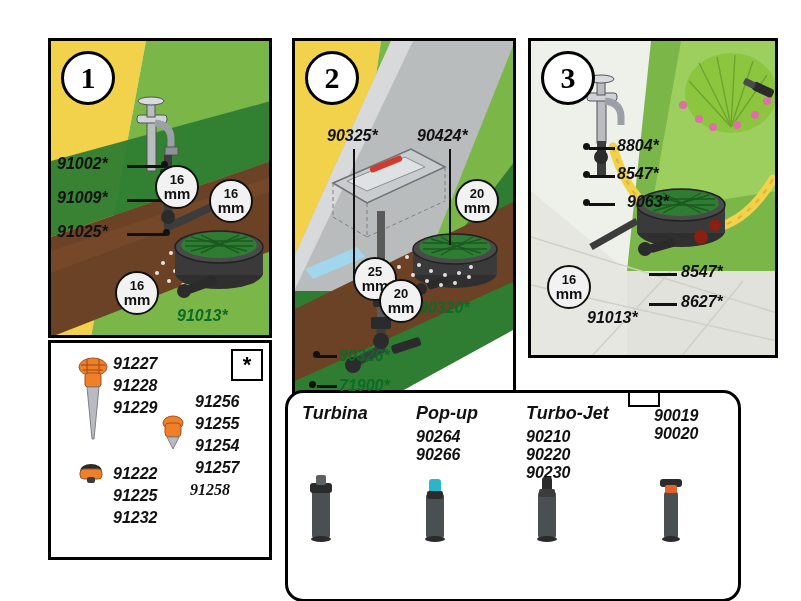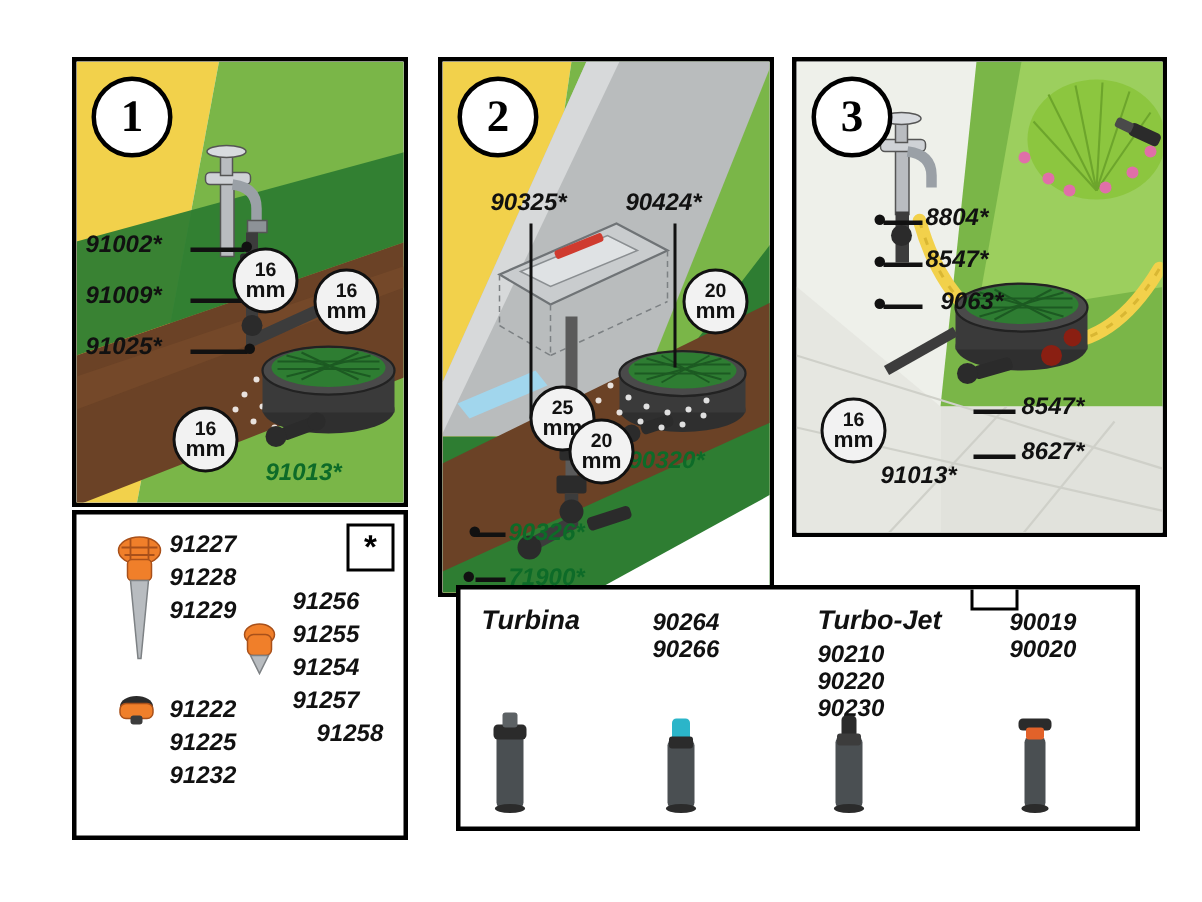--- a/index.html
+++ b/index.html
@@ -369,41 +369,42 @@
   </svg>
 
   <div class="legend-code" style="position:absolute;left:62px;top:12px;">91227</div>
   <div class="legend-code" style="position:absolute;left:62px;top:34px;">91228</div>
   <div class="legend-code" style="position:absolute;left:62px;top:56px;">91229</div>
 
   <div class="legend-code" style="position:absolute;left:144px;top:50px;">91256</div>
   <div class="legend-code" style="position:absolute;left:144px;top:72px;">91255</div>
   <div class="legend-code" style="position:absolute;left:144px;top:94px;">91254</div>
   <div class="legend-code" style="position:absolute;left:144px;top:116px;">91257</div>
-  <div class="legend-code" style="position:absolute;left:160px;top:138px;">91258</div>
+  <div class="legend-code" style="position:absolute;left:139px;top:138px;font-family:Liberation Serif, serif;">91258</div>
 
   <div class="legend-code" style="position:absolute;left:62px;top:122px;">91222</div>
   <div class="legend-code" style="position:absolute;left:62px;top:144px;">91225</div>
   <div class="legend-code" style="position:absolute;left:62px;top:166px;font-style:italic;">91232</div>
 </div>
 
-<div class="panel" style="left:304px;top:390px;width:456px;height:164px;">
+<div class="panel" style="left:285px;top:390px;width:456px;height:212px;border-radius:18px;">
   <div class="star-box" style="left:340px;top:-18px;">*</div>
 
   <div style="position:absolute;left:14px;top:10px;width:110px;">
     <div class="legend-title">Turbina</div>
   </div>
   <svg width="40" height="70" viewBox="0 0 40 70" style="position:absolute;left:14px;top:80px;">
     <rect x="10" y="16" width="18" height="50" rx="4" fill="#4a4f52"></rect>
     <rect x="8" y="10" width="22" height="10" rx="3" fill="#2b2b2b"></rect>
     <rect x="14" y="2" width="10" height="10" rx="2" fill="#5c6164"></rect>
     <ellipse cx="19" cy="66" rx="10" ry="3" fill="#2b2b2b"></ellipse>
   </svg>
 
   <div style="position:absolute;left:128px;top:10px;width:110px;">
+    <div class="legend-title">Pop-up</div>
     <div class="legend-code" style="margin-top:4px;">90264</div>
     <div class="legend-code">90266</div>
   </div>
   <svg width="40" height="70" viewBox="0 0 40 70" style="position:absolute;left:128px;top:80px;">
     <rect x="10" y="20" width="18" height="46" rx="4" fill="#4a4f52"></rect>
     <rect x="13" y="6" width="12" height="16" rx="3" fill="#2bb5c9"></rect>
     <rect x="11" y="18" width="16" height="8" rx="2" fill="#2b2b2b"></rect>
     <ellipse cx="19" cy="66" rx="10" ry="3" fill="#2b2b2b"></ellipse>
   </svg>
 

